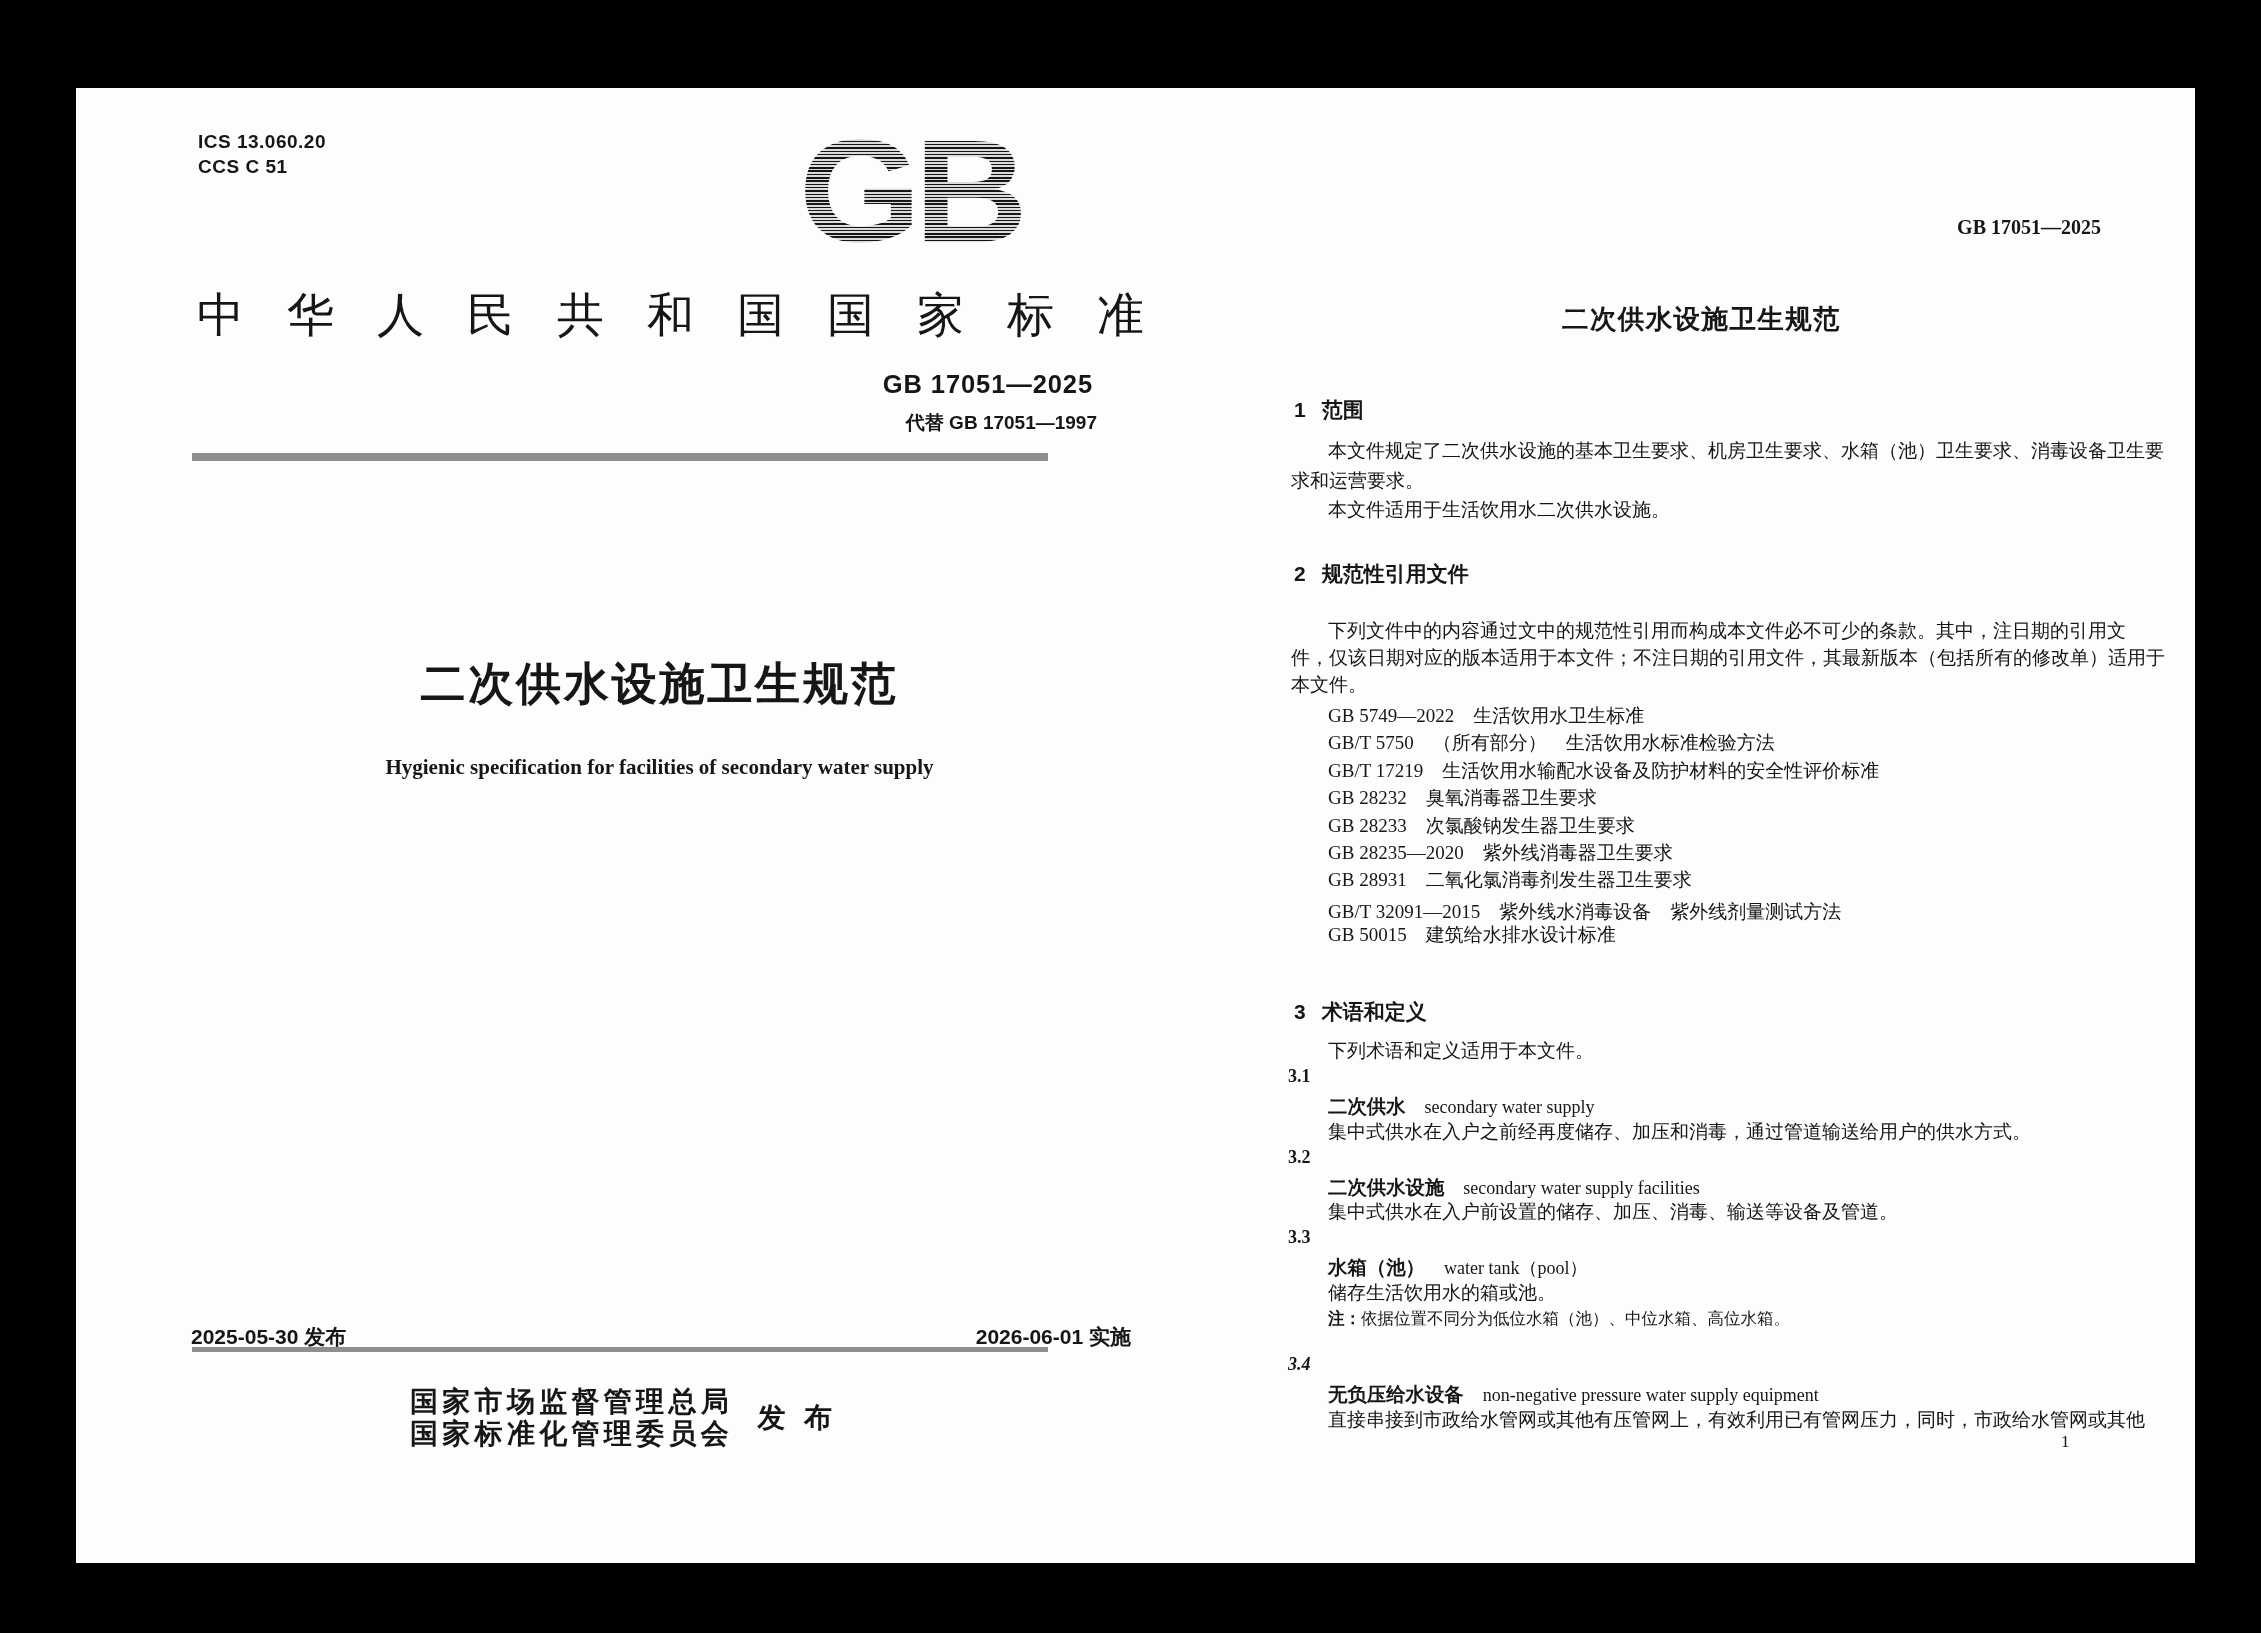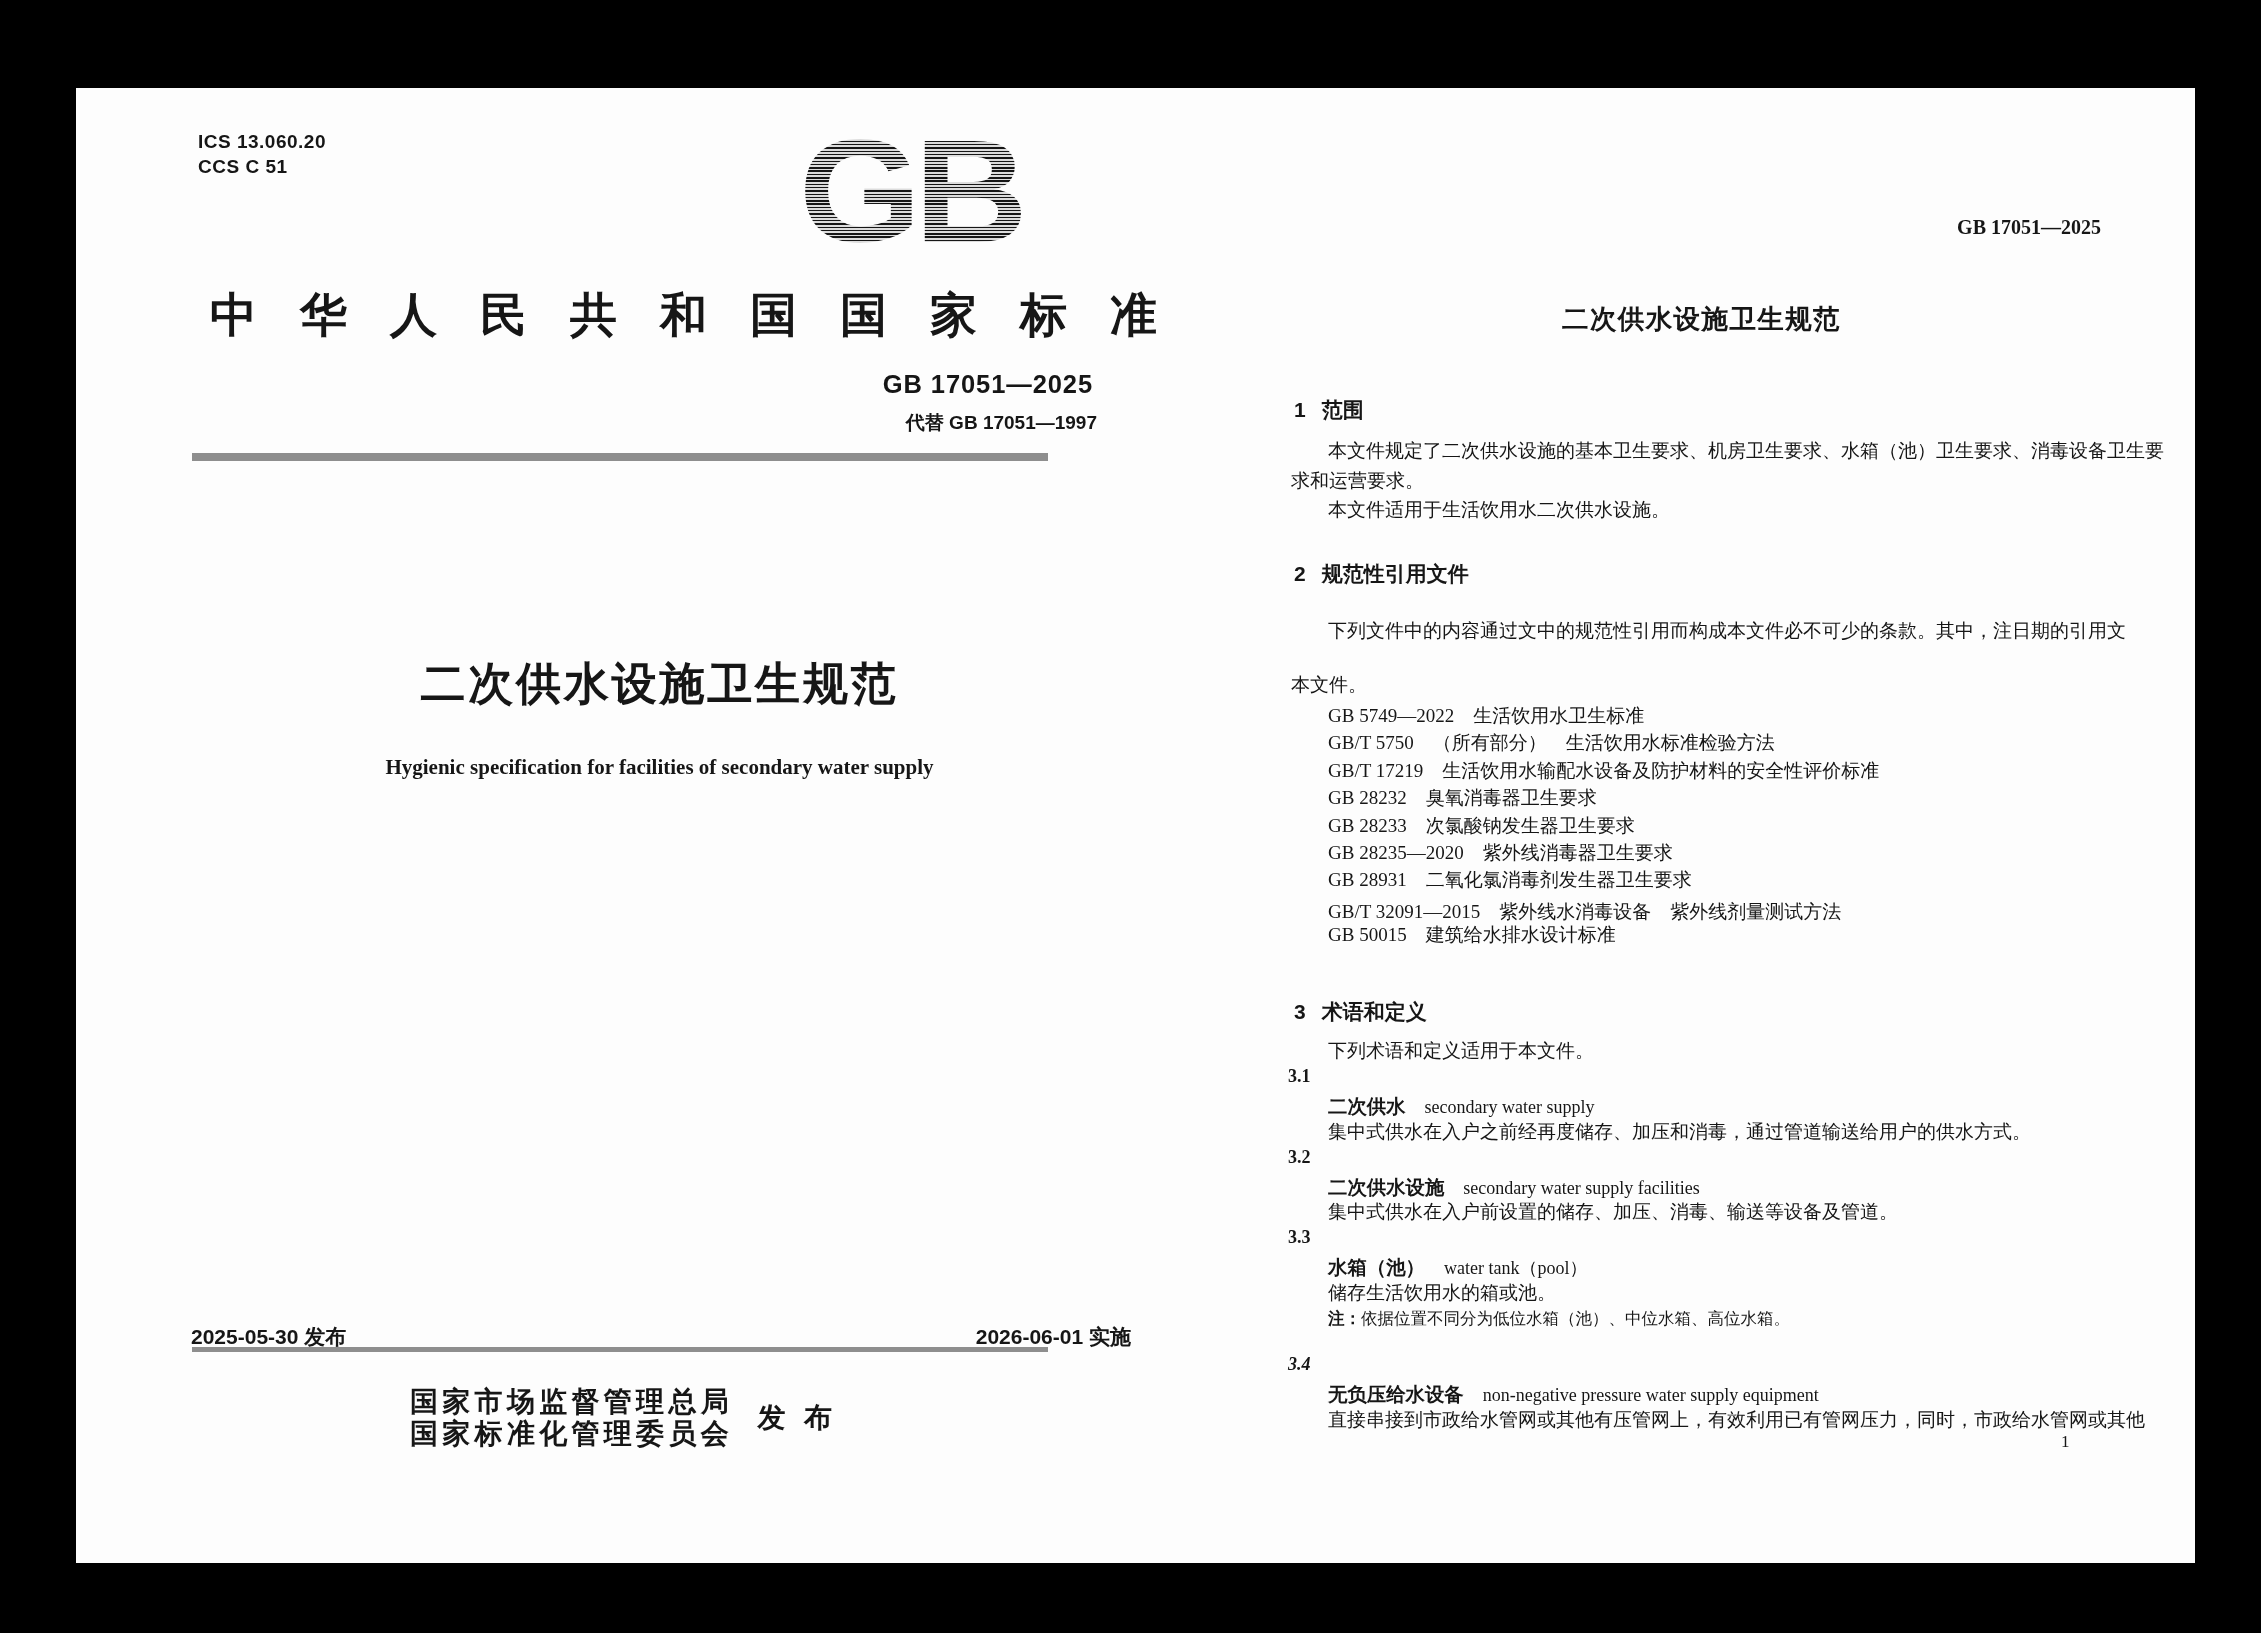--- a/index.html
+++ b/index.html
@@ -34,22 +34,22 @@
     display:inline-block;transform:scaleX(1.08);
   }
   @supports ((background-clip:text) or (-webkit-background-clip:text)){
     .gb-logo span{
       background-image:repeating-linear-gradient(180deg,#161616 0 1.4px,#dcdcdc 1.4px 3.3px);
       -webkit-background-clip:text;background-clip:text;color:transparent;
       text-shadow:none;
     }
   }
   .nat-title{
-    left:134px;top:196px;
-    font-weight:bold;font-size:47px;letter-spacing:43px;
+    left:121px;top:196px;
+    font-weight:normal;font-size:47px;letter-spacing:43px;
   }
   .std-num{
     right:103px;top:282px;
     font-family:"Liberation Sans","DejaVu Sans",sans-serif;
     font-weight:bold;font-size:25.5px;letter-spacing:0.9px;
   }
   .replaces{
     right:99px;top:322px;
     font-family:"Liberation Sans","DejaVu Sans",sans-serif;
     font-weight:bold;font-size:19px;
@@ -163,20 +163,21 @@
     <span class="h2num">1</span><span>范围</span>
   </div>
   <div class="abs bl x-ind" style="top:351px;">本文件规定了二次供水设施的基本卫生要求、机房卫生要求、水箱（池）卫生要求、消毒设备卫生要</div>
   <div class="abs bl x-cont" style="top:381px;">求和运营要求。</div>
   <div class="abs bl x-ind" style="top:410px;">本文件适用于生活饮用水二次供水设施。</div>
 
   <div class="abs h2" style="top:472px;">
     <span class="h2num">2</span><span>规范性引用文件</span>
   </div>
   <div class="abs bl x-ind" style="top:531px;">下列文件中的内容通过文中的规范性引用而构成本文件必不可少的条款。其中，注日期的引用文</div>
+  <div class="abs bl x-cont" style="top:558px;">件，仅该日期对应的版本适用于本文件；不注日期的引用文件，其最新版本（包括所有的修改单）适用于</div>
   <div class="abs bl x-cont" style="top:585px;">本文件。</div>
 
   <div class="abs bl x-ind" style="top:616px;">GB 5749—2022　生活饮用水卫生标准</div>
   <div class="abs bl x-ind" style="top:643px;">GB/T 5750　（所有部分）　生活饮用水标准检验方法</div>
   <div class="abs bl x-ind" style="top:671px;">GB/T 17219　生活饮用水输配水设备及防护材料的安全性评价标准</div>
   <div class="abs bl x-ind" style="top:698px;">GB 28232　臭氧消毒器卫生要求</div>
   <div class="abs bl x-ind" style="top:726px;">GB 28233　次氯酸钠发生器卫生要求</div>
   <div class="abs bl x-ind" style="top:753px;">GB 28235—2020　紫外线消毒器卫生要求</div>
   <div class="abs bl x-ind" style="top:780px;">GB 28931　二氧化氯消毒剂发生器卫生要求</div>
   <div class="abs bl x-ind" style="top:812px;">GB/T 32091—2015　紫外线水消毒设备　紫外线剂量测试方法</div>

